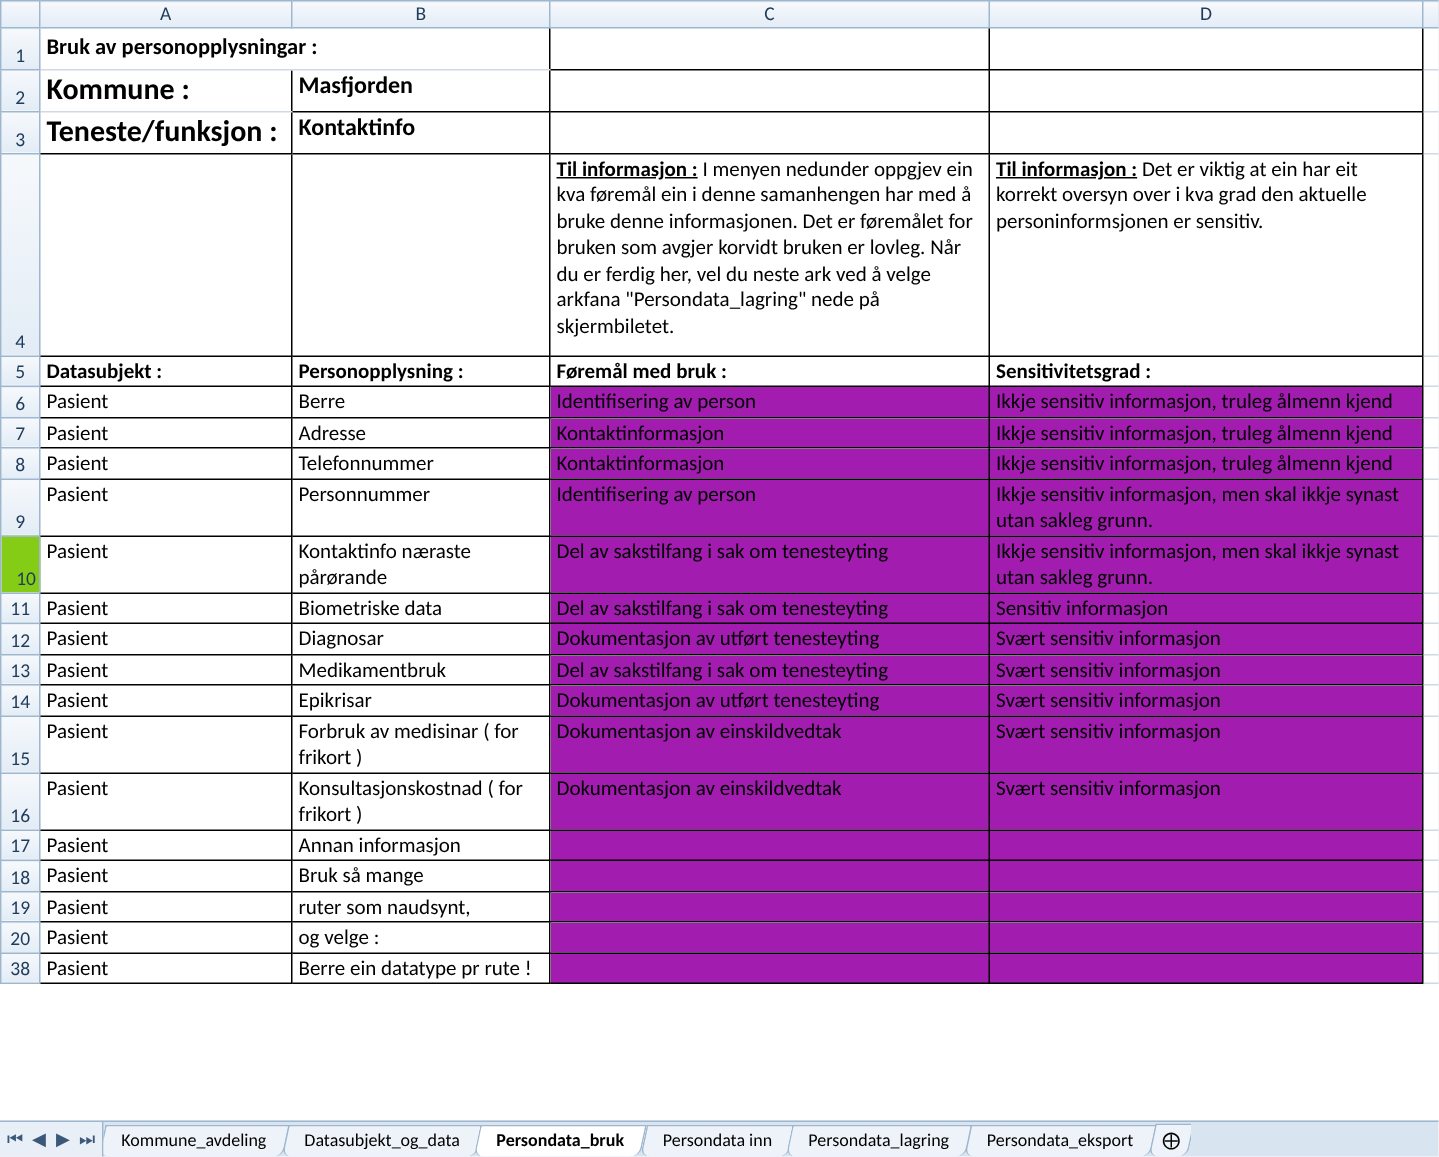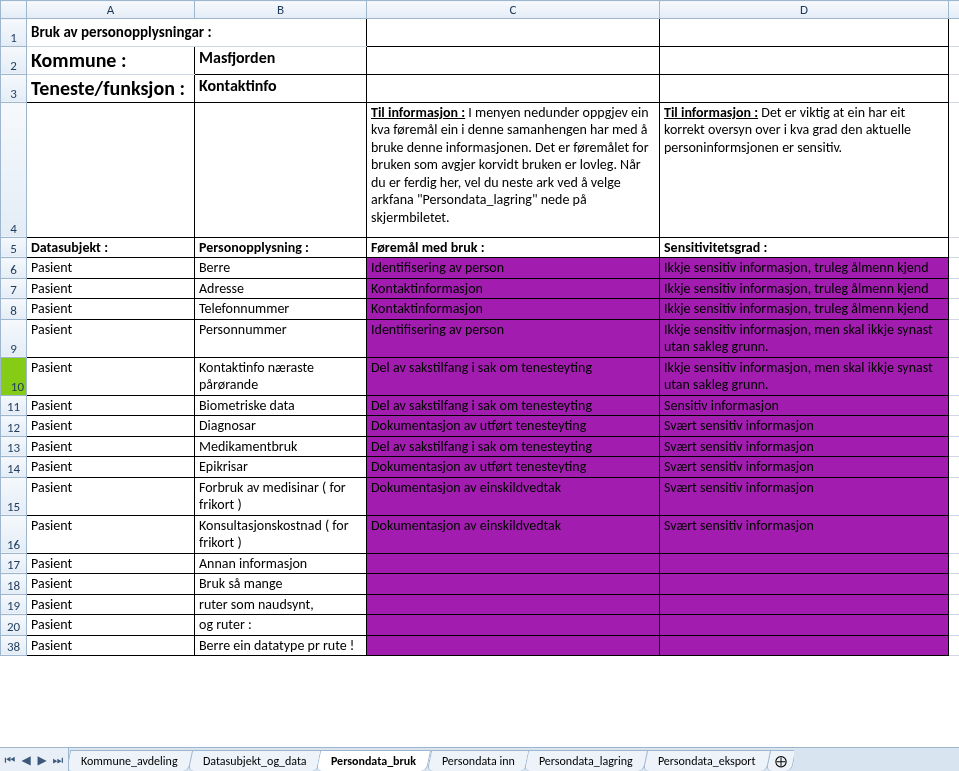--- a/index.html
+++ b/index.html
@@ -286,21 +286,21 @@
           <th class="rowhdr">19</th>
           <td>Pasient</td>
           <td>ruter som naudsynt,</td>
           <td class="blue"></td>
           <td class="blue"></td>
           <td class="afterD"></td>
         </tr>
         <tr>
           <th class="rowhdr">20</th>
           <td>Pasient</td>
-          <td>og ruter :</td>
+          <td>og velge :</td>
           <td class="blue"></td>
           <td class="blue"></td>
           <td class="afterD"></td>
         </tr>
         <tr>
           <th class="rowhdr">38</th>
           <td>Pasient</td>
           <td>Berre ein datatype pr rute !</td>
           <td class="blue"></td>
           <td class="blue"></td>

